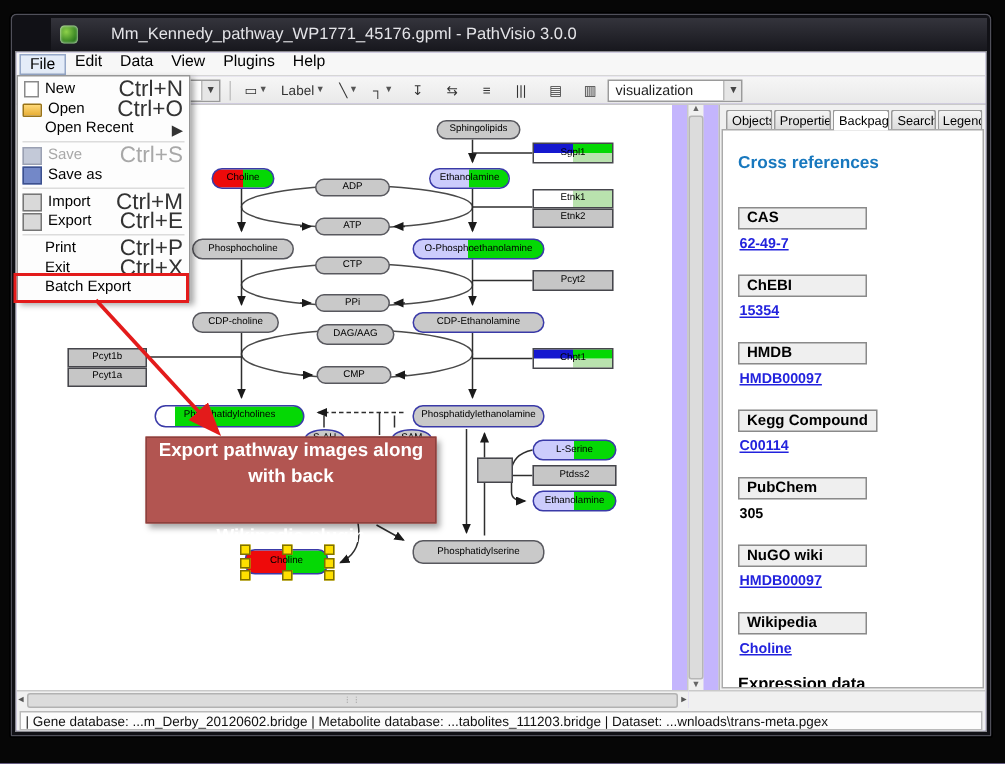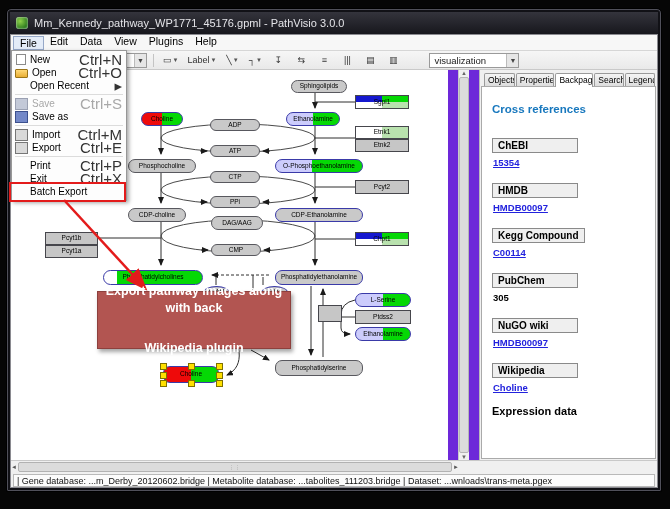--- a/index.html
+++ b/index.html
@@ -2,39 +2,39 @@
 <html><head>
 <meta charset="utf-8">
 <style>
   html,body{margin:0;padding:0;}
   body{width:670px;height:509px;background:#060606;position:relative;overflow:hidden;
        font-family:"Liberation Sans",sans-serif;-webkit-font-smoothing:antialiased;}
   
   .window{position:absolute;left:6px;top:8px;width:656px;height:484px;background:#111116;
           border:1px solid #000;border-radius:5px 5px 2px 2px;box-shadow:inset 0 0 0 1px #50505a;
           padding:3px;box-sizing:border-box;display:flex;flex-direction:column;}
-  .titlebar{height:22px;display:flex;align-items:center;gap:6px;padding:0 6px;
-            background:linear-gradient(#34343c,#17171d);color:#e4e4e8;font-size:11px;}
+  .titlebar{height:22px;display:flex;align-items:center;gap:22px;padding:0 6px;
+            background:linear-gradient(#34343c,#17171d);color:#e4e4e8;font-size:11px;margin-left:24px;}
   .appicon{width:12px;height:12px;border-radius:3px;flex:0 0 auto;
            background:radial-gradient(circle at 35% 35%,#8fd24a,#2c7a1e 70%);
            box-shadow:inset 0 0 2px #fff;}
-  .content{flex:1;background:#6d28d9;border:1px solid #8a8a90;display:flex;flex-direction:column;min-height:0;}
+  .content{flex:1;background:#c4b5fd;border:1px solid #8a8a90;display:flex;flex-direction:column;min-height:0;}
   .menubar{height:15px;background:#f7f7f7;border-bottom:1px solid #d6d6d6;display:flex;
            align-items:center;font-size:10.5px;padding-left:2px;}
   .menubar .mitem{padding:0 6px;height:16px;line-height:13px;}
   .menubar .mitem.active{border:1px solid #96a8c8;background:#e4ecf8;height:12px;line-height:12px;}
   .toolbar{height:18px;background:linear-gradient(#f6f6f6,#e9e9e9);border-bottom:1px solid #c9c9c9;
            display:flex;align-items:center;font-size:9.5px;color:#222;padding:0 4px;gap:2px;}
   .zlabel{margin-left:2px;}
   .combo{background:#fff;border:1px solid #9a9a9a;height:13px;display:flex;align-items:center;
          font-size:9.5px;padding-left:4px;justify-content:space-between;}
   .combo .car{font-size:7px;color:#444;background:#e6e6e6;border-left:1px solid #bbb;height:100%;
               display:flex;align-items:center;padding:0 2px;}
   .zoomcombo{width:92px;margin-left:3px;}
-  .viscombo{width:84px;margin-left:24px;}
+  .viscombo{width:84px;margin-left:0;}
   .tsep{width:1px;height:13px;background:#c4c4c4;margin:0 4px;}
   .tbtn{height:14px;min-width:14px;display:flex;align-items:center;justify-content:center;
         font-size:9px;color:#333;padding:0 2px;border:1px solid transparent;border-radius:2px;gap:1px;}
   .tbtn .g{white-space:nowrap;}
   .tbtn .c{font-size:6px;color:#555;}
   
   .main{flex:1;display:flex;min-height:0;gap:10px;}
   .canvas{width:437px;background:#fff;position:relative;overflow:hidden;}
   .vscroll{width:10px;background:#f0f0f0;border-left:1px solid #c9c9c9;display:flex;flex-direction:column;
            align-items:center;font-size:6px;color:#666;}
@@ -98,21 +98,21 @@
   .ic-saveas{background:#7388c8;border:1px solid #3c508e;}
   .ic-import{background:#d9d9d9;border:1px solid #767676;}
   .ic-export{background:#d9d9d9;border:1px solid #767676;}
   .ic-none{border:none;background:transparent;}
   
   .overlay{position:absolute;inset:0;z-index:90;pointer-events:none;}
   .redbox{position:absolute;left:9px;top:182px;width:113px;height:16px;border:2px solid #e31b1b;}
   .callout{position:absolute;left:97px;top:291px;width:192px;height:56px;background:#b25551;
            border:1px solid #8d403d;box-shadow:2px 3px 4px rgba(0,0,0,.35);color:#fff;
            font-weight:bold;font-size:12.5px;line-height:1.32;text-align:center;
-           display:flex;flex-direction:column;justify-content:center;gap:24px;}
+           display:flex;flex-direction:column;gap:24px;}
   .callout .hl{color:#52e02e;}
 </style>
 </head>
 <body>
 
 <div class="window">
   <div class="titlebar">
     <span class="appicon"></span>
     <span>Mm_Kennedy_pathway_WP1771_45176.gpml - PathVisio 3.0.0</span>
   </div>
@@ -329,20 +329,21 @@
         <div class="tabs">
             <div class="tab">Objects</div>
             <div class="tab">Properties</div>
             <div class="tab active">Backpage</div>
             <div class="tab">Search</div>
             <div class="tab">Legend</div>
           </div>
         <div class="panel">
           <div class="xheading">Cross references</div>
           <div>
+              <div class="xsec"><div class="xhead">CAS</div><div class="xval link">62-49-7</div></div>
               <div class="xsec"><div class="xhead">ChEBI</div><div class="xval link">15354</div></div>
               <div class="xsec"><div class="xhead">HMDB</div><div class="xval link">HMDB00097</div></div>
               <div class="xsec"><div class="xhead">Kegg Compound</div><div class="xval link">C00114</div></div>
               <div class="xsec"><div class="xhead">PubChem</div><div class="xval">305</div></div>
               <div class="xsec"><div class="xhead">NuGO wiki</div><div class="xval link">HMDB00097</div></div>
               <div class="xsec"><div class="xhead">Wikipedia</div><div class="xval link">Choline</div></div>
             </div>
           <div class="xfoot">Expression data</div>
         </div>
       </div>

